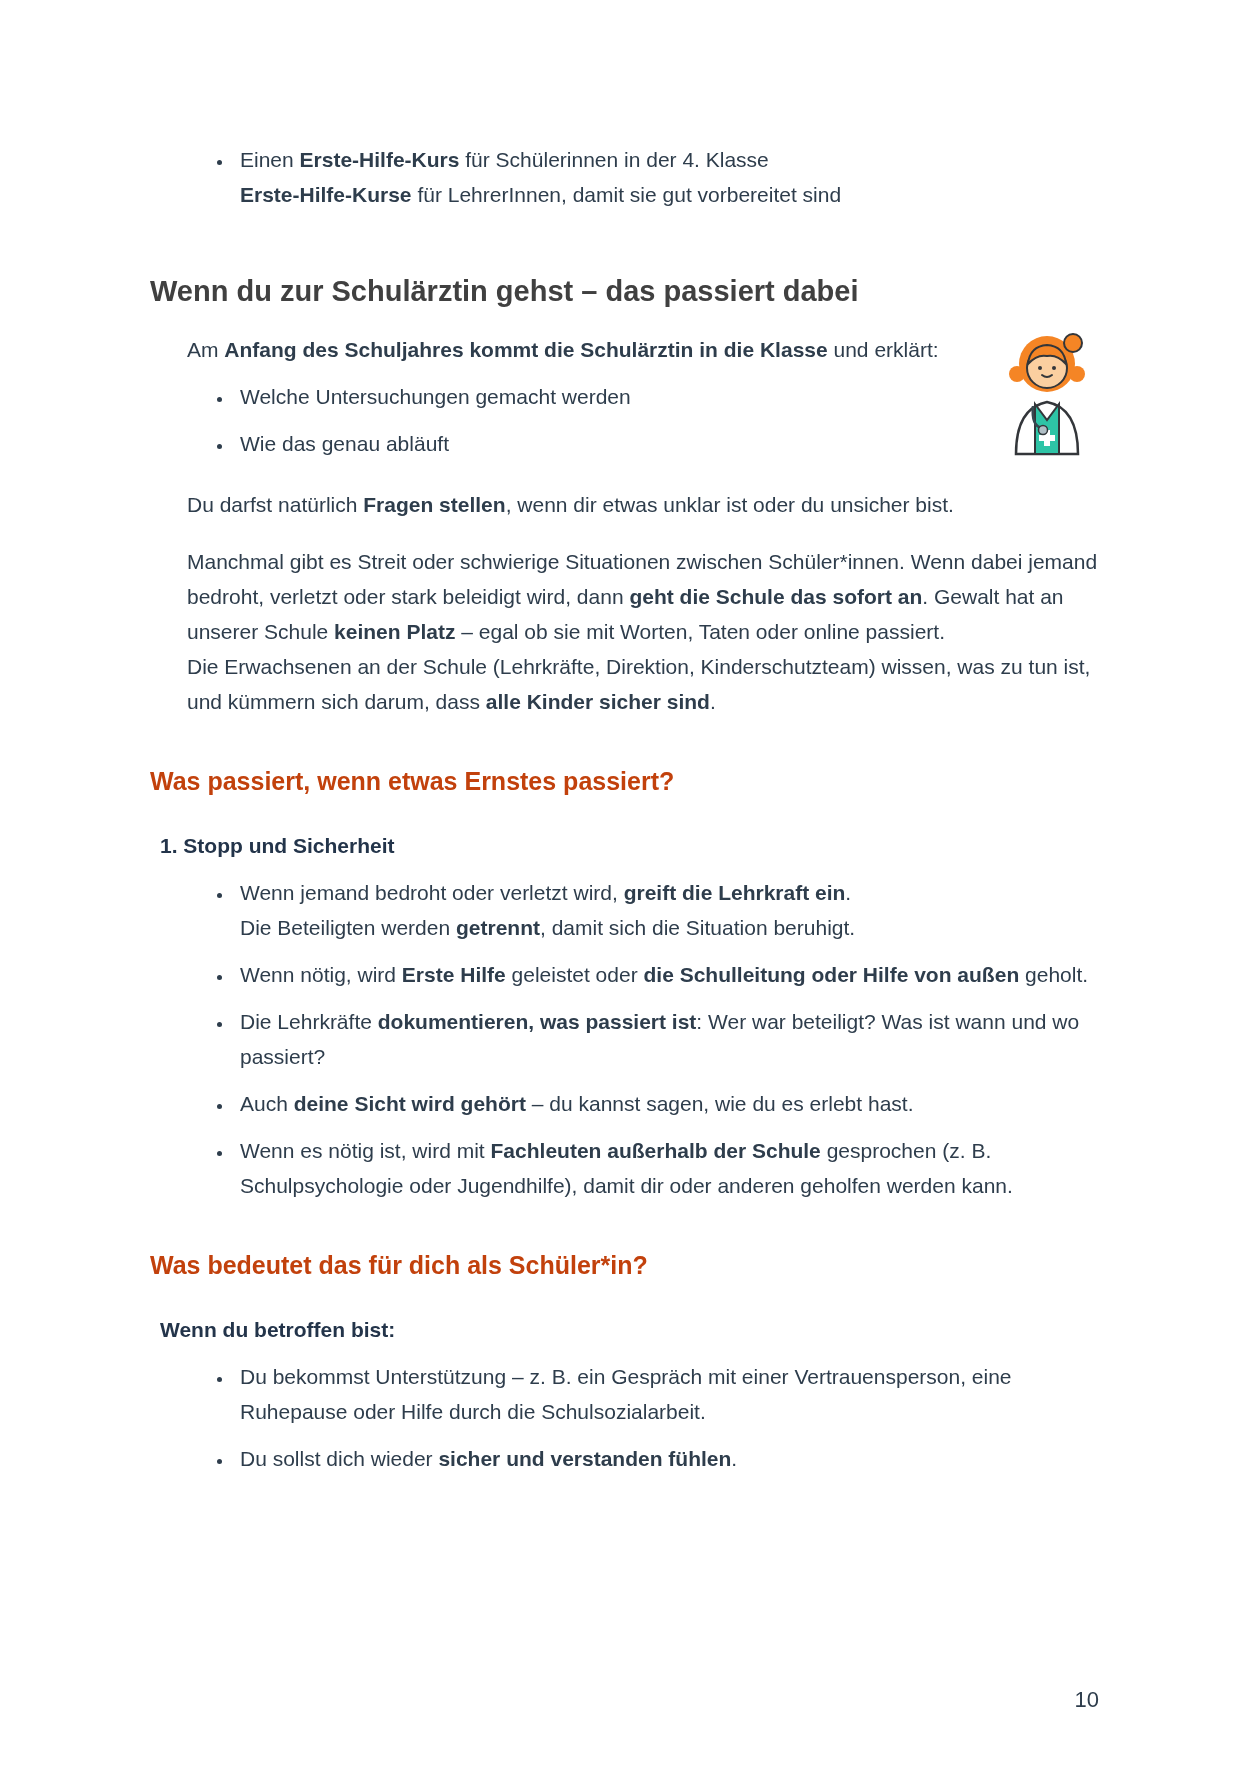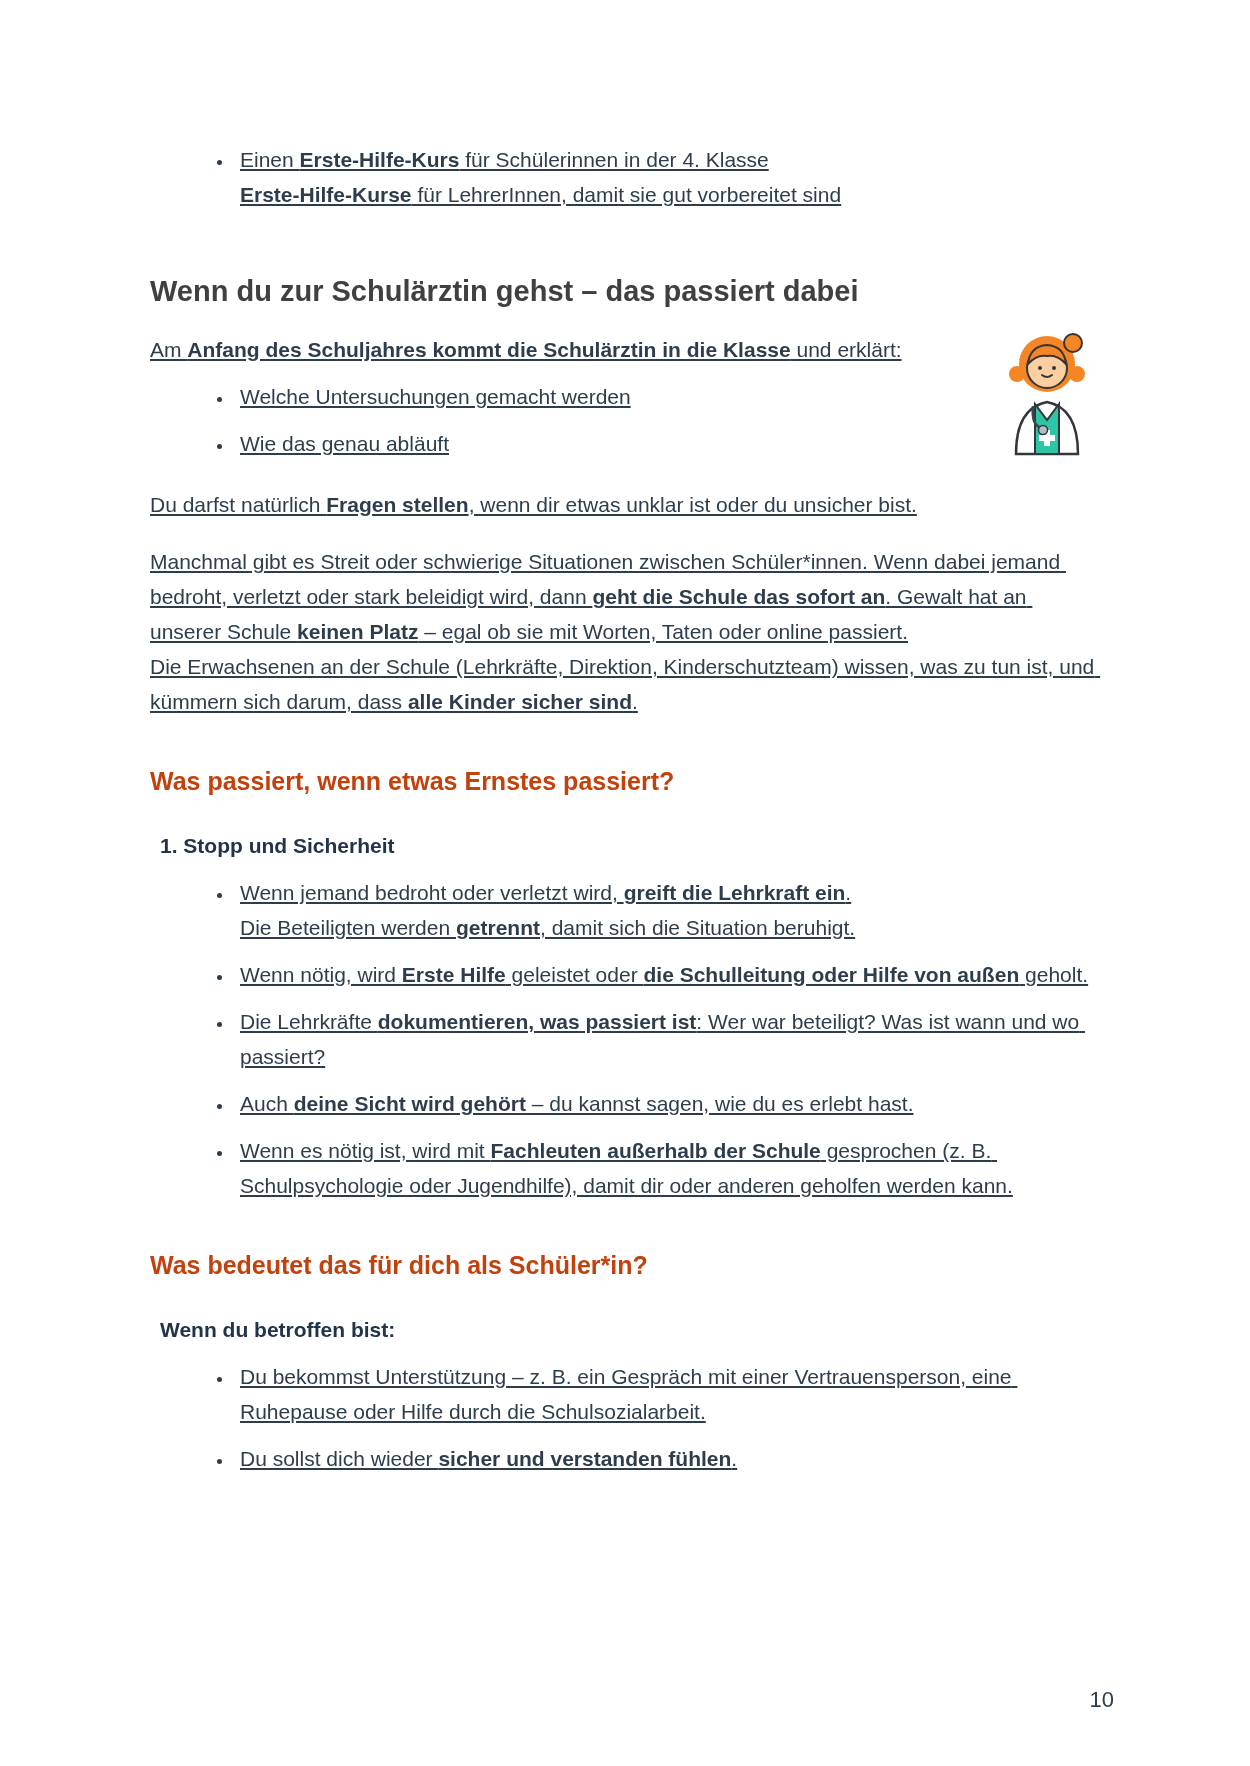--- a/index.html
+++ b/index.html
@@ -16,21 +16,20 @@
     width: 1250px;
     height: 1766px;
     padding: 142px 147px 0 150px;
     overflow: hidden;
   }
   p, li {
     font-size: 21px;
     line-height: 35px;
     margin: 0;
     white-space: pre-wrap;
-    text-decoration: underline;
   }
   .b { font-weight: 700; }
   h2 {
     font-size: 29px;
     line-height: 38px;
     font-weight: 700;
     color: #404040;
     margin: 58px 0 0 0;
   }
   h3 {
@@ -41,21 +40,21 @@
     margin: 46px 0 0 0;
   }
   .label {
     font-size: 21px;
     line-height: 35px;
     font-weight: 700;
     color: #23344a;
     margin: 30px 0 0 10px;
     white-space: pre-wrap;
   }
-  p { margin-top: 22px; }
+  p { margin-top: 22px; margin-left: 37px; }
   ul {
     margin: 12px 0 0 0;
     padding: 0 0 0 84px;
     list-style: disc;
   }
   li { padding-left: 6px; margin: 0; }
   li + li { margin-top: 12px; }
   li::marker { color: #2e3d4c; font-size: 0.85em; }
   .toplist { margin: 0; }
   .p-fragen { margin-top: 26px; }
@@ -64,21 +63,21 @@
     position: absolute;
     left: 1002px;
     top: 330px;
     width: 90px;
     height: 126px;
     display: block;
   }
   .pagenum {
     position: absolute;
     top: 1686px;
-    right: 136px;
+    right: 151px;
     font-size: 22px;
     line-height: 28px;
     color: #2e3d4c;
   }
 </style>
 </head>
 <body>
 
 <div class="page">
 

